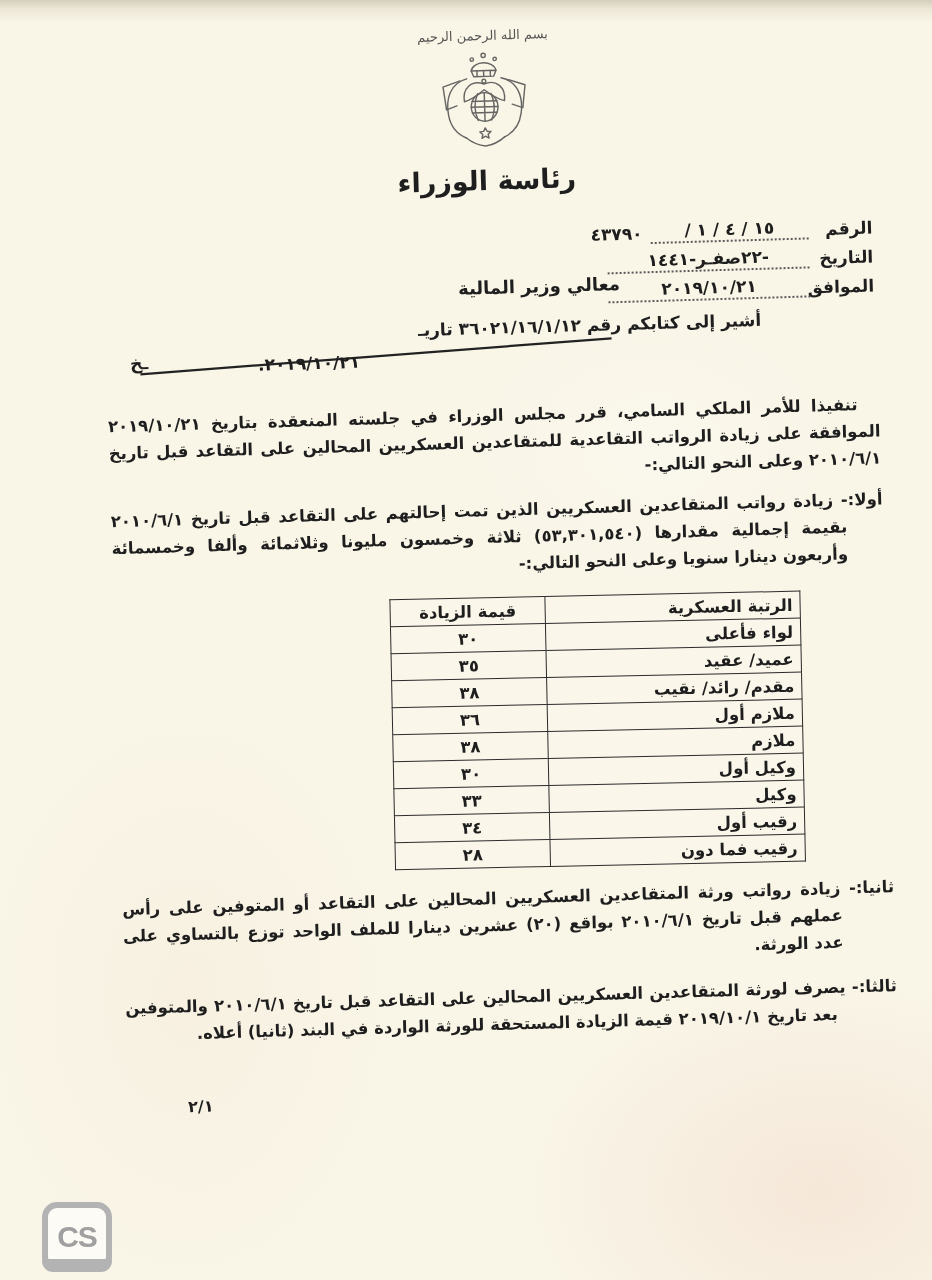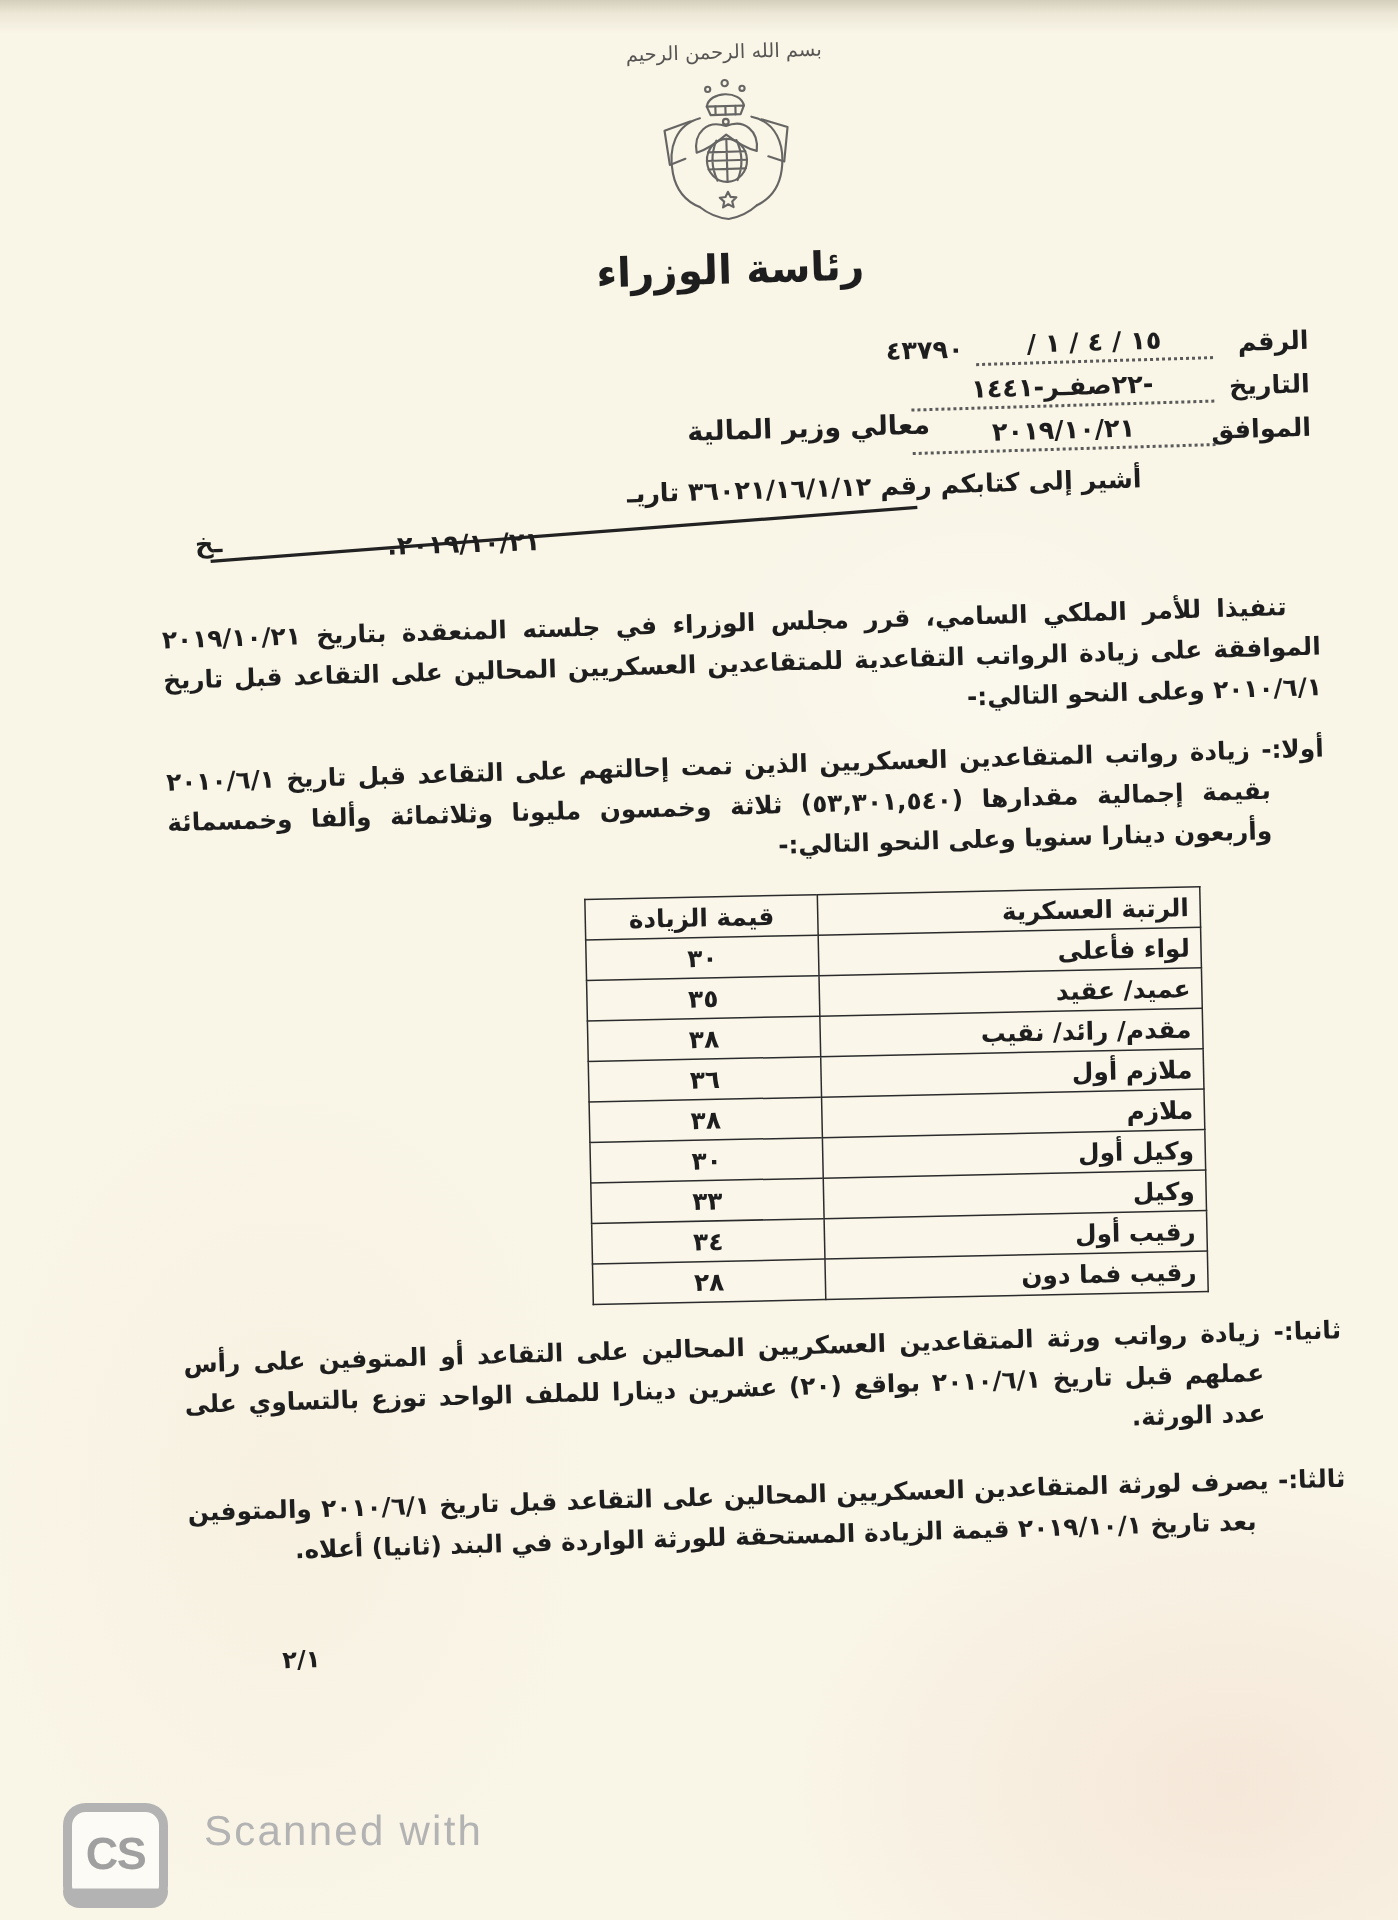--- a/index.html
+++ b/index.html
@@ -175,16 +175,15 @@
     <p class="clause c3"><span>ثالثا:-</span> <span>يصرف لورثة المتقاعدين العسكريين المحالين على التقاعد قبل تاريخ ٢٠١٠/٦/١ والمتوفين بعد تاريخ ٢٠١٩/١٠/١ قيمة الزيادة المستحقة للورثة الواردة في البند (ثانيا) أعلاه.</span></p>
 
     <div class="page-num">٢/١</div>
   </div>
 
   <div class="watermark">
     <div class="cs-badge">
         <span>CS</span>
       </div>
     <div class="wm-text">
-      <div>Scanned with</div>
     </div>
   </div>
 </div>
 
 </body></html>

